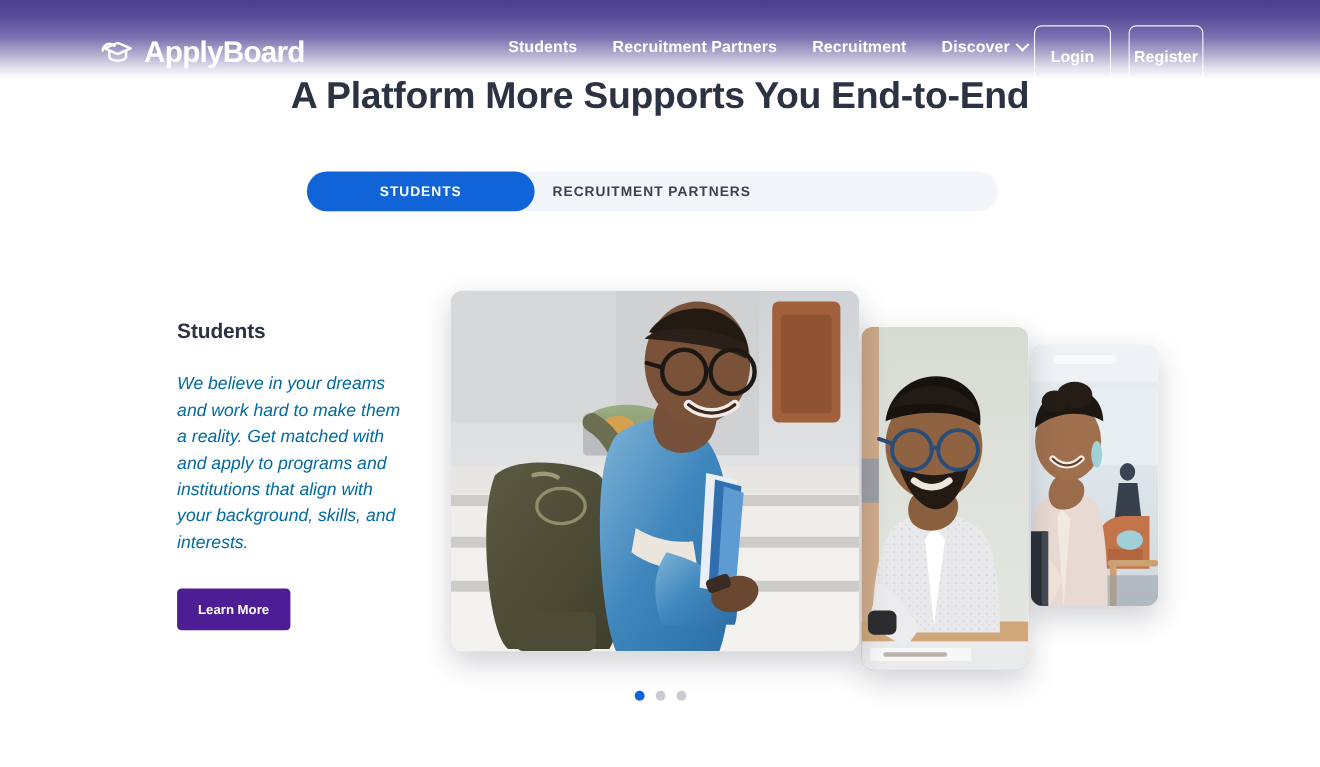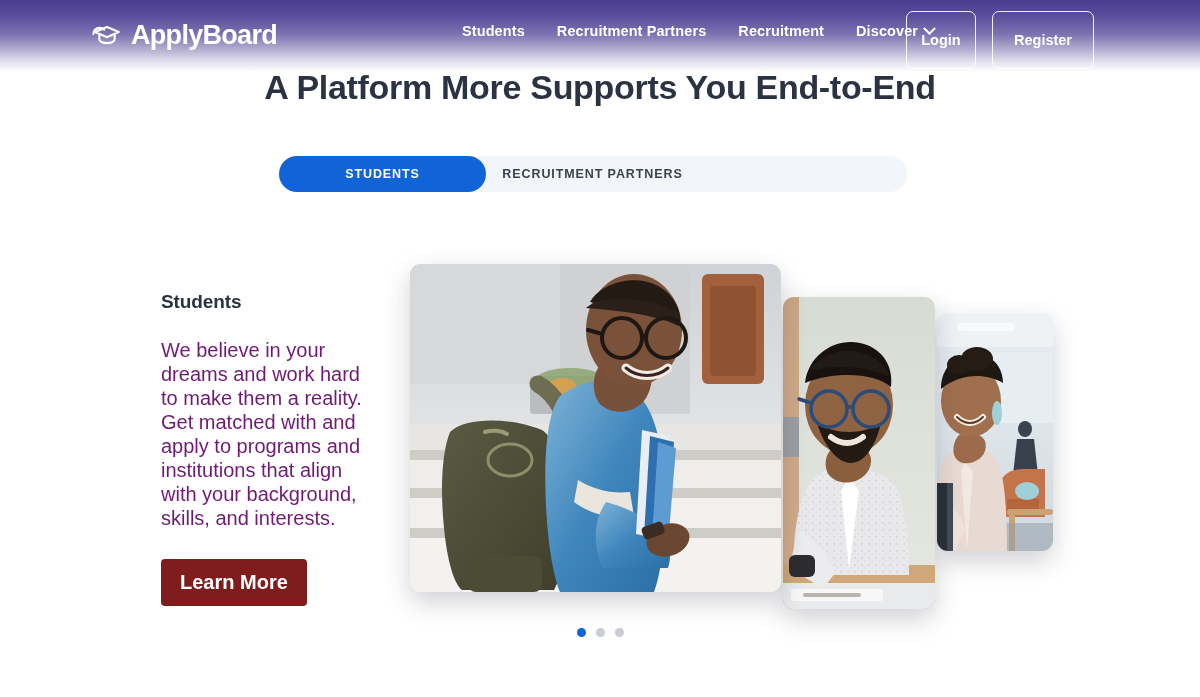--- a/index.html
+++ b/index.html
@@ -27,21 +27,21 @@
                 #5a4d9b 22%,
                 #7d74b2 48%,
                 #b7b2d2 70%,
                 #e3e1ee 86%,
                 #ffffff 100%);
     z-index: 5;
   }
 
   .nav-bar {
     position: absolute;
-    top: 0; left: 0;
+    top: 12px; left: 0;
     width: 1200px;
     height: 72px;
     display: flex;
     align-items: flex-start;
     z-index: 10;
   }
 
   .brand {
     position: absolute;
     left: 90px;
@@ -102,21 +102,21 @@
     color: #ffffff;
     font-size: 14.5px;
     font-weight: bold;
     background: transparent;
     padding: 20px 0;
     width: 70px;
     text-align: center;
     cursor: pointer;
     font-family: "Liberation Sans", sans-serif;
   }
-  .auth-btn.register { width: 102px; }
+  .auth-btn.register { width: 68px; }
 
   
   .hero-title {
     position: absolute;
     top: 68px;
     width: 1200px;
     text-align: center;
     font-size: 34px;
     font-weight: bold;
     color: #2b3242;
@@ -177,30 +177,31 @@
     width: 210px;
   }
   .copy-title {
     font-size: 19px;
     font-weight: bold;
     color: #2b3242;
     margin-bottom: 25px;
     letter-spacing: -0.1px;
   }
   .copy-body {
-    font-size: 20px;
+    font-size: 16px;
     line-height: 24px;
-    color: #701a75;
+    color: #0369a1;
+    font-style: italic;
   }
   .learn-more {
     margin-top: 29px;
     display: inline-block;
-    background: #7f1d1d;
+    background: #4c1d95;
     color: #ffffff;
-    font-size: 20px;
+    font-size: 12px;
     font-weight: bold;
     padding: 12px 19px;
     border-radius: 4px;
     border: none;
     cursor: pointer;
     font-family: "Liberation Sans", sans-serif;
   }
 
   
   .photo {

